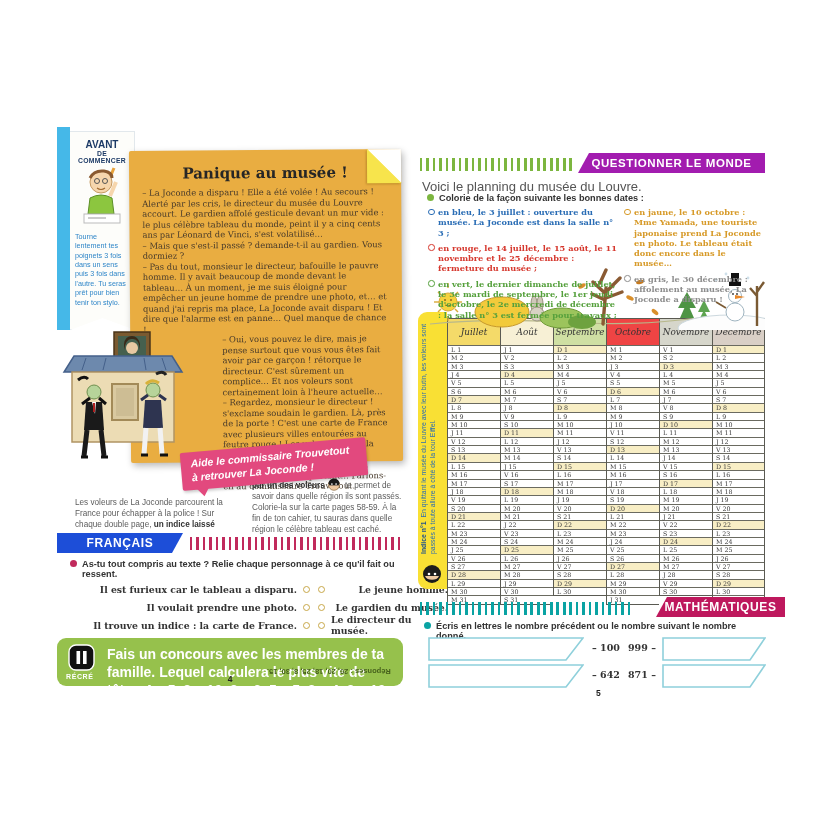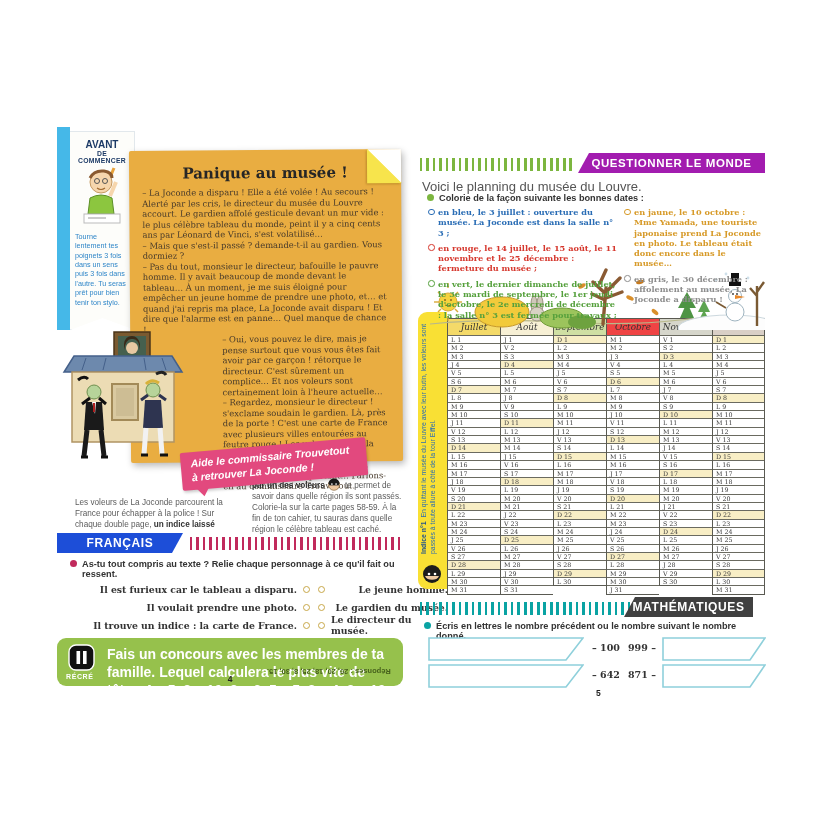--- a/index.html
+++ b/index.html
@@ -53,21 +53,21 @@
           clip-path:polygon(0 0,100% 0,calc(100% - 11px) 100%,0 100%);}
   .stripes{height:13px;}
   .fr-stripes{left:190px;top:537px;width:213px;
               background:repeating-linear-gradient(90deg,#c12a5c 0 2.5px,transparent 2.5px 6.5px);}
   .qlm-stripes{left:420px;top:158px;width:152px;
               background:repeating-linear-gradient(90deg,#7cb63f 0 2.5px,transparent 2.5px 6.5px);}
   .qlm-box{left:578px;top:153px;width:187px;background:#a21caf;font-size:11.5px;
            clip-path:polygon(11px 0,100% 0,100% 100%,0 100%);}
   .math-stripes{left:420px;top:602px;width:210px;
               background:repeating-linear-gradient(90deg,#0aa3a3 0 2.5px,transparent 2.5px 6.5px);}
-  .math-box{left:624px;top:597px;width:129px;background:#404040;
+  .math-box{left:656px;top:597px;width:129px;background:#be185d;
            clip-path:polygon(11px 0,100% 0,100% 100%,0 100%);}
 
   .qline{display:flex;align-items:flex-start;gap:5px;font-weight:bold;font-size:9.2px;color:#333;}
   .dot{width:7px;height:7px;border-radius:50%;flex:0 0 auto;margin-top:1px;}
 
   
   .match-col{font-family:"DejaVu Serif",serif;font-weight:bold;font-size:9.3px;color:#333;}
   #match-left{left:70px;top:580px;width:240px;}
   #match-right{left:318px;top:580px;width:130px;}
   .mrow{display:flex;align-items:center;gap:6px;height:18px;justify-content:space-between;}
@@ -101,21 +101,21 @@
   .indice-text{position:absolute;left:2px;top:4px;width:24px;height:238px;
         writing-mode:vertical-rl;transform:rotate(180deg);
         color:#2b6cb3;font-size:6.9px;line-height:8.6px;}
   .indice-text b{color:#1c4f8f;}
   .indice-thief{position:absolute;left:4px;bottom:5px;}
 
   
   .calendar{left:447px;top:318px;display:flex;align-items:flex-start;}
   .month-col{width:53px;box-sizing:border-box;border:1px solid #5a5a52;border-right:none;background:#fff;}
   .month-col:last-child{border-right:1px solid #5a5a52;}
-  .month-header{height:16px;box-sizing:border-box;font-family:"DejaVu Serif",serif;font-style:italic;
+  .month-header{height:26px;box-sizing:border-box;font-family:"DejaVu Serif",serif;font-style:italic;
         font-size:8.8px;color:#333;display:flex;align-items:center;justify-content:center;}
   .day-cell{height:8.35px;box-sizing:border-box;border-top:1px solid #6a6a60;
         font-family:"DejaVu Serif",serif;font-size:6.3px;color:#3c3c3c;
         padding-left:3px;line-height:7.2px;}
   .day-cell.sun{background:#f8eec5;}
 
   
   .math-q{left:424px;top:621px;width:340px;}
   .mlabel{position:absolute;font-family:"DejaVu Serif",serif;font-weight:bold;font-size:9.5px;color:#333;}
   .answer-box{position:absolute;}

